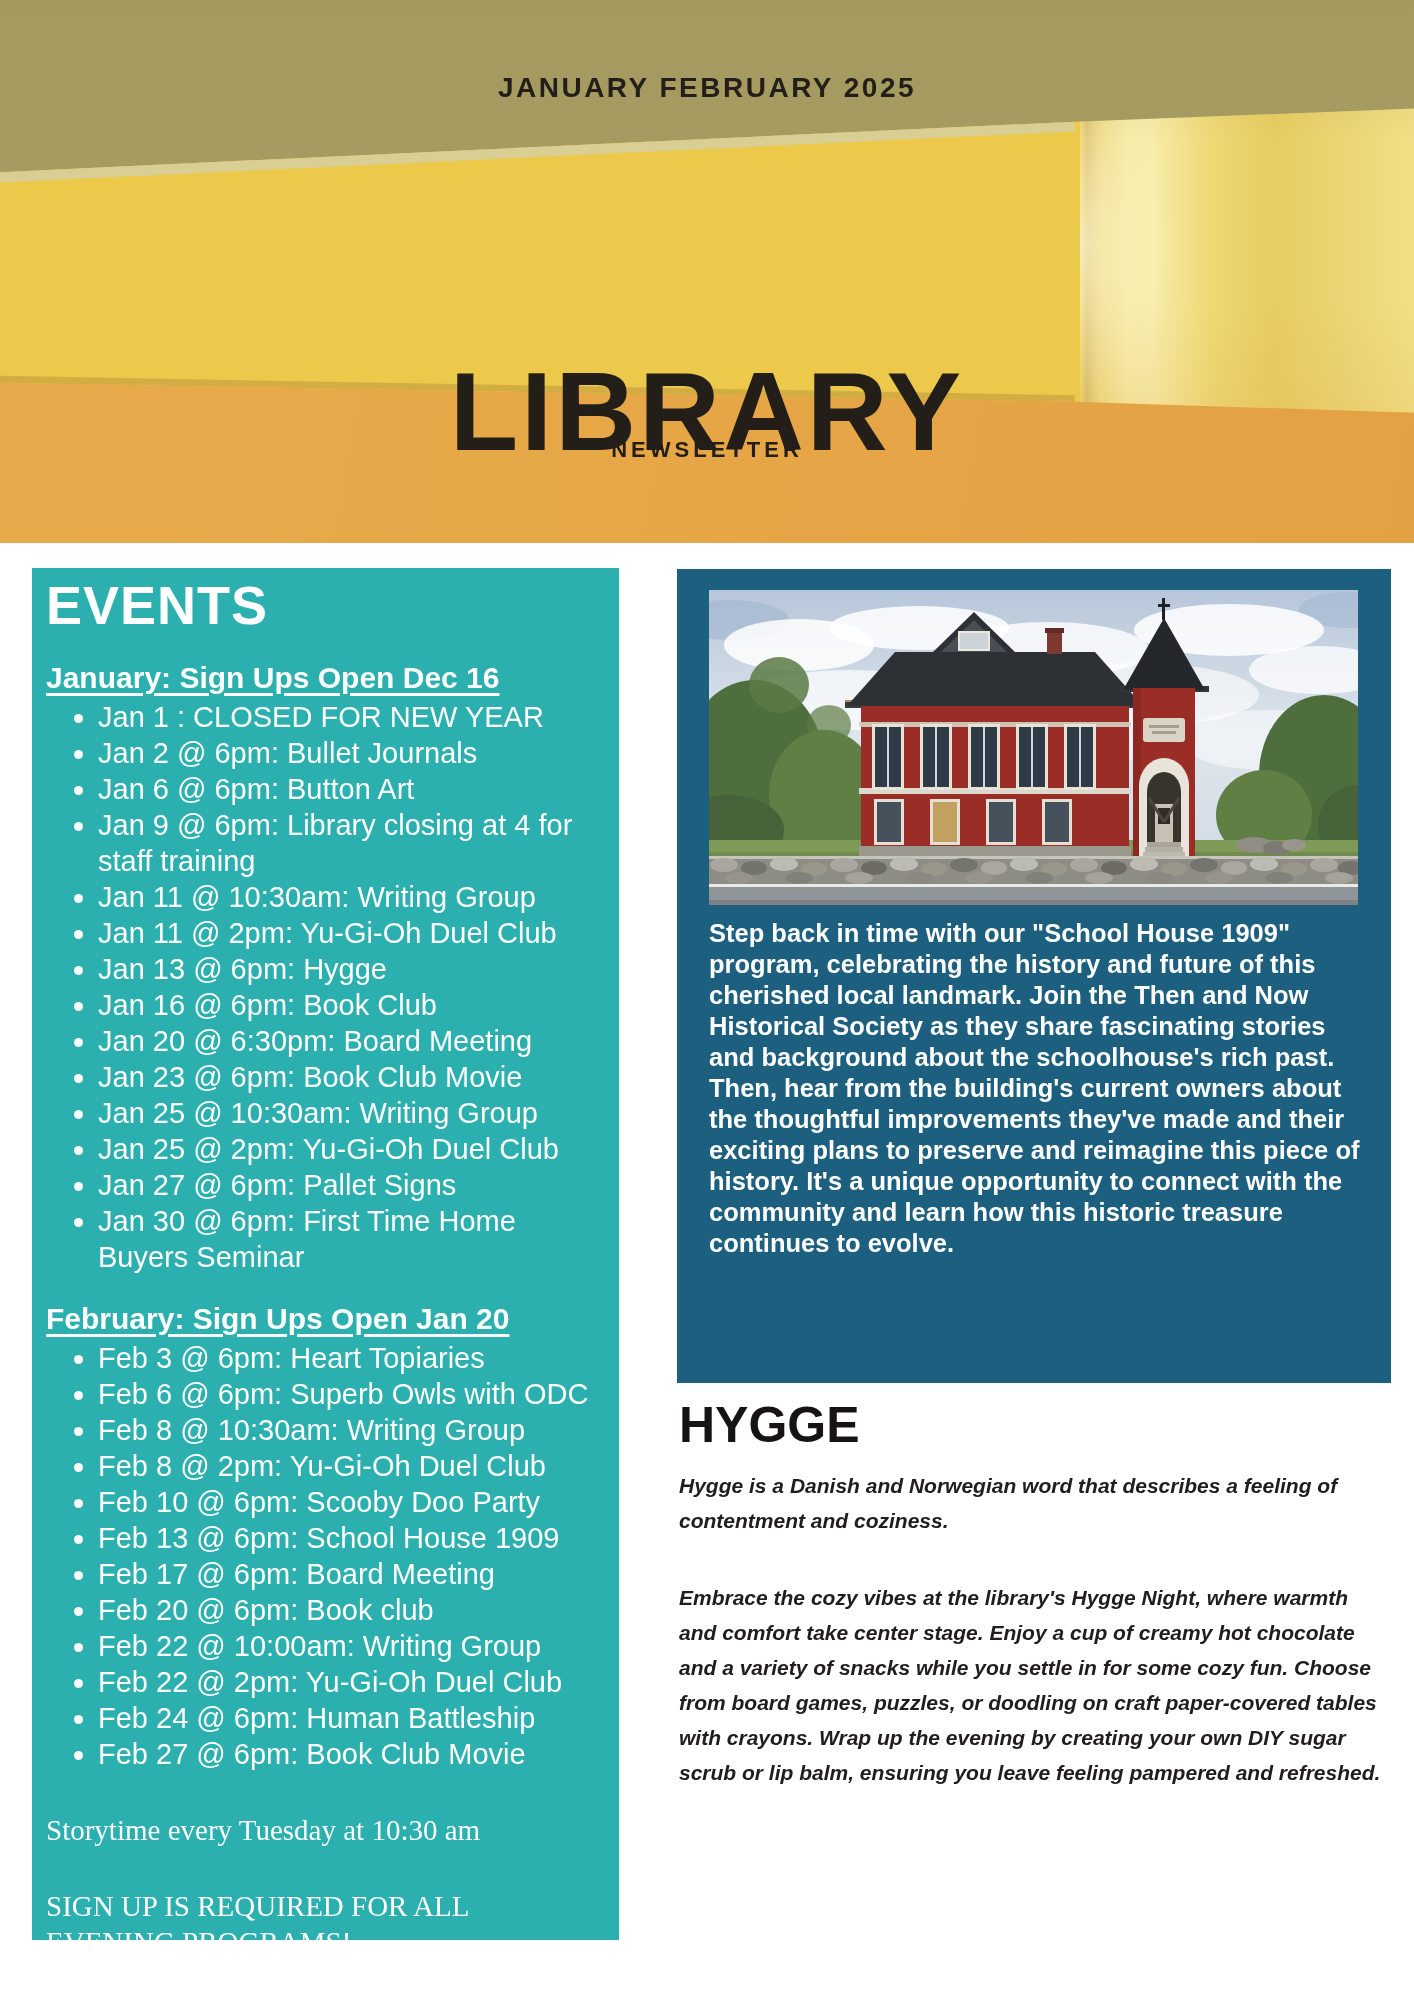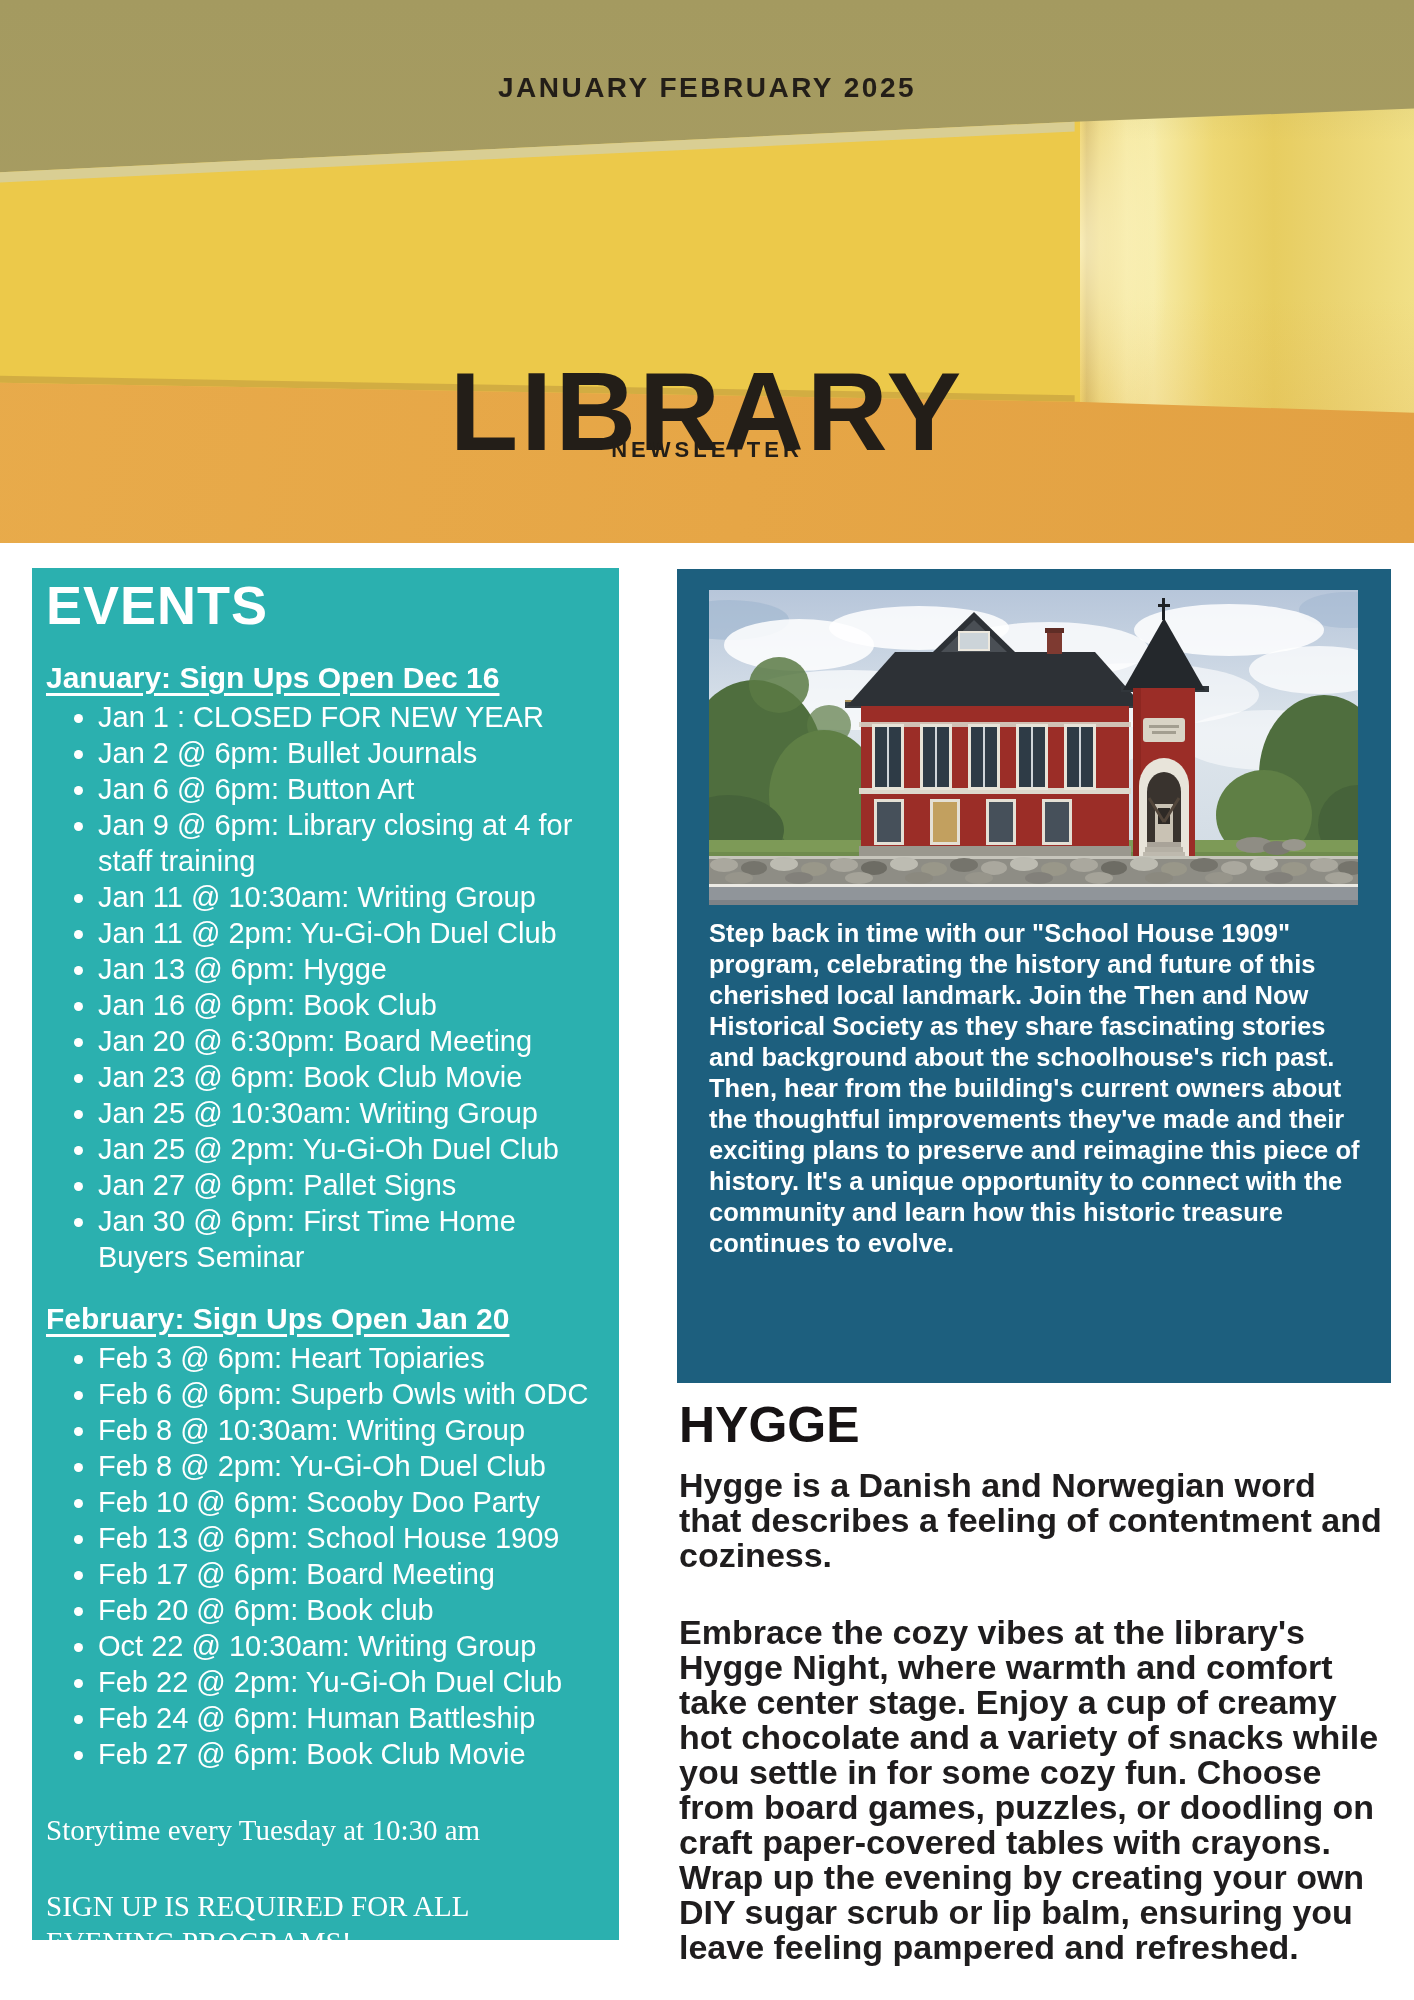--- a/index.html
+++ b/index.html
@@ -45,21 +45,21 @@
   
   .feature{position:absolute;left:677px;top:569px;width:714px;height:814px;box-sizing:border-box;
            background:var(--blue-panel,#1d5f7e);color:#fff;padding:21px 22px 0 32px;}
   .photo{display:block;width:649px;height:315px;}
   .feature h2{margin:20px 0 0 0;font-size:45px;line-height:50px;font-weight:bold;letter-spacing:1px;}
   .feature p{margin:13px 0 0 0;font-size:25.5px;line-height:31px;font-weight:bold;width:660px;}
 
   
   .hygge{position:absolute;left:679px;top:1398px;width:716px;color:#1f1d1e;}
   .hygge h2{margin:0;font-size:50px;line-height:54px;font-weight:bold;color:#171314;}
-  .hygge p{margin:16px 0 0 0;font-size:34px;line-height:35px;font-weight:bold;width:706px;}
+  .hygge p{margin:16px 0 0 0;font-size:21px;line-height:35px;font-weight:bold;width:706px;font-style:italic;}
   .hygge p.second{margin-top:42px;}
 </style>
 </head>
 <body>
 
 <div class="page">
 
   <header class="header">
     <div class="bg-layer bg-pages"></div>
     <div class="bg-layer bg-olive"></div>
@@ -93,21 +93,21 @@
     <h3>February: Sign Ups Open Jan 20</h3>
     <ul>
         <li>Feb 3 @ 6pm: Heart Topiaries</li>
         <li>Feb 6 @ 6pm: Superb Owls with ODC</li>
         <li>Feb 8 @ 10:30am: Writing Group</li>
         <li>Feb 8 @ 2pm: Yu-Gi-Oh Duel Club</li>
         <li>Feb 10 @ 6pm: Scooby Doo Party</li>
         <li>Feb 13 @ 6pm: School House 1909</li>
         <li>Feb 17 @ 6pm: Board Meeting</li>
         <li>Feb 20 @ 6pm: Book club</li>
-        <li>Oct 22 @ 10:30am: Writing Group</li>
+        <li>Feb 22 @ 10:00am: Writing Group</li>
         <li>Feb 22 @ 2pm: Yu-Gi-Oh Duel Club</li>
         <li>Feb 24 @ 6pm: Human Battleship</li>
         <li>Feb 27 @ 6pm: Book Club Movie</li>
       </ul>
     <p class="note">Storytime every Tuesday at 10:30 am</p>
     <p class="note signup">SIGN UP IS REQUIRED FOR ALL EVENING PROGRAMS!</p>
   </section>
 
   <section class="feature">
     <svg class="photo" viewBox="0 0 649 315" preserveAspectRatio="none" xmlns="http://www.w3.org/2000/svg">

